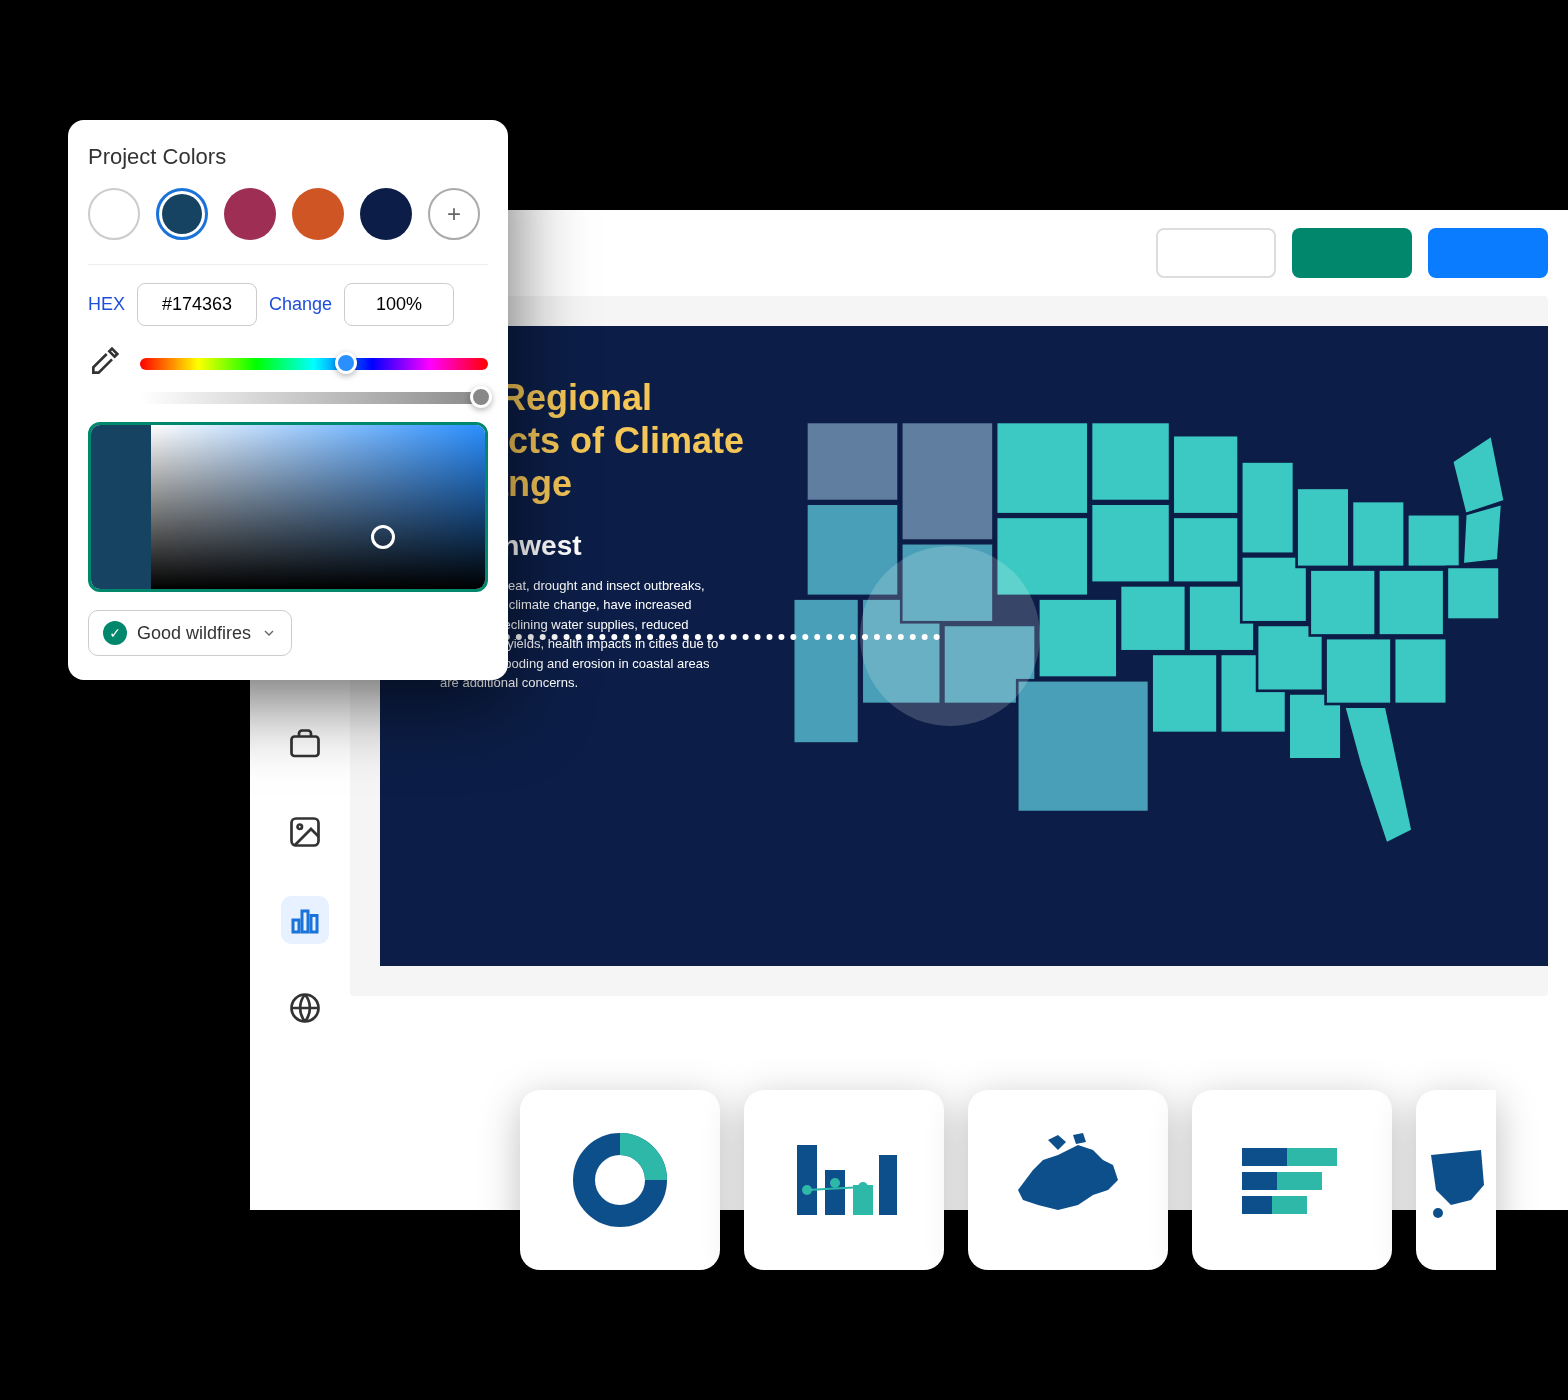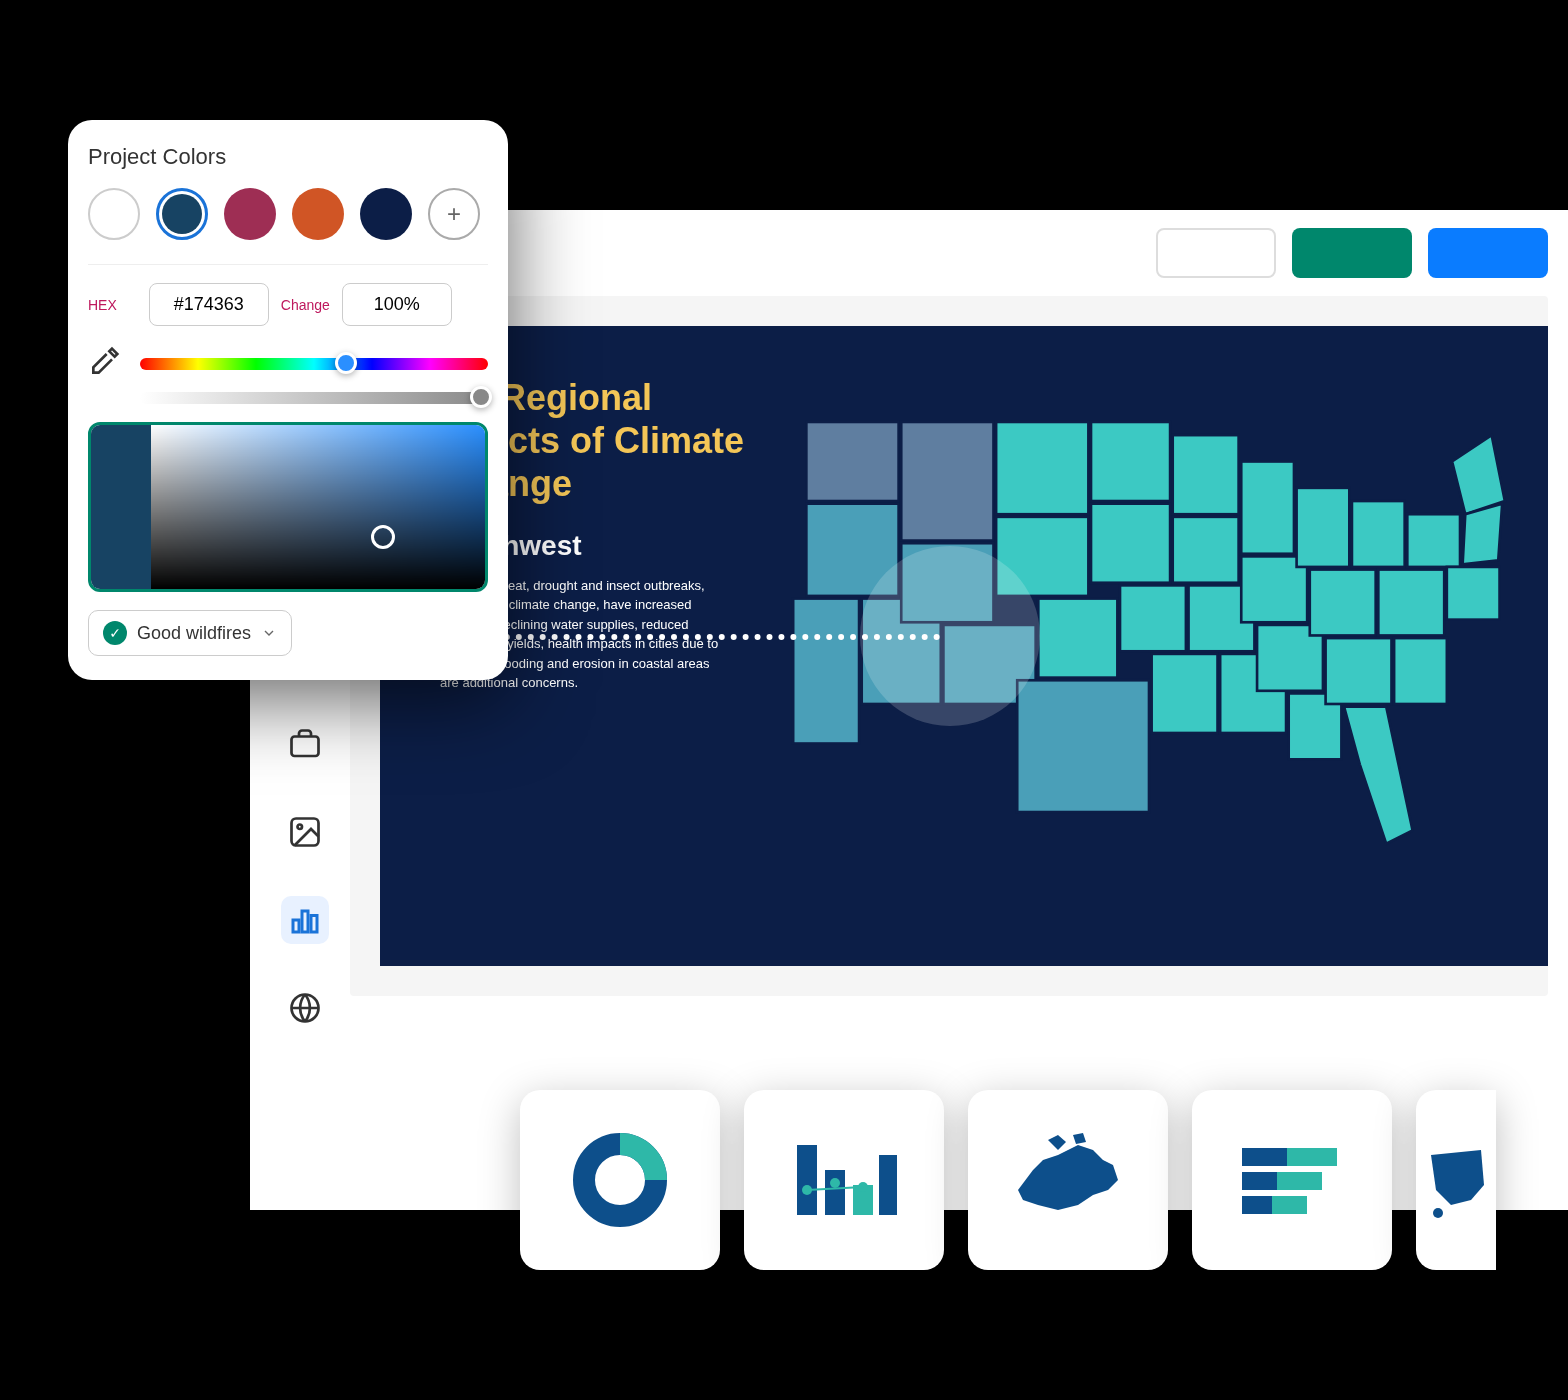--- a/index.html
+++ b/index.html
@@ -162,21 +162,21 @@
       border-radius: 20px 0 0 20px;
     }
     
     
     .color-panel {
       position: absolute;
       left: 68px;
       top: 120px;
       width: 440px;
       background: #fff;
-      border-radius: 24px;
+      border-radius: 16px;
       box-shadow: 0 20px 80px rgba(0,0,0,0.6);
       padding: 24px 20px;
     }
     .panel-title {
       font-size: 22px;
       font-weight: 500;
       color: #333;
       margin-bottom: 18px;
     }
     .swatch-row {
@@ -195,29 +195,28 @@
     .swatch.add { border: 2px solid #aaa; background: #fff; display: flex; align-items: center; justify-content: center; color: #666; font-size: 24px; }
     
     .hex-row {
       display: flex;
       align-items: center;
       gap: 12px;
       margin-bottom: 20px;
       padding-top: 18px;
       border-top: 1px solid #eee;
     }
-    .hex-label { font-size: 14px; color: #be185d; }
+    .hex-label { font-size: 18px; color: #1d4ed8; }
     .hex-input {
       border: 1px solid #ccc;
       border-radius: 8px;
       padding: 10px 14px;
       font-size: 18px;
       width: 120px;
       text-align: center;
-      margin-left: 20px;
     }
     .opacity-input {
       border: 1px solid #ccc;
       border-radius: 8px;
       padding: 10px 14px;
       font-size: 18px;
       width: 110px;
       text-align: center;
     }
     

